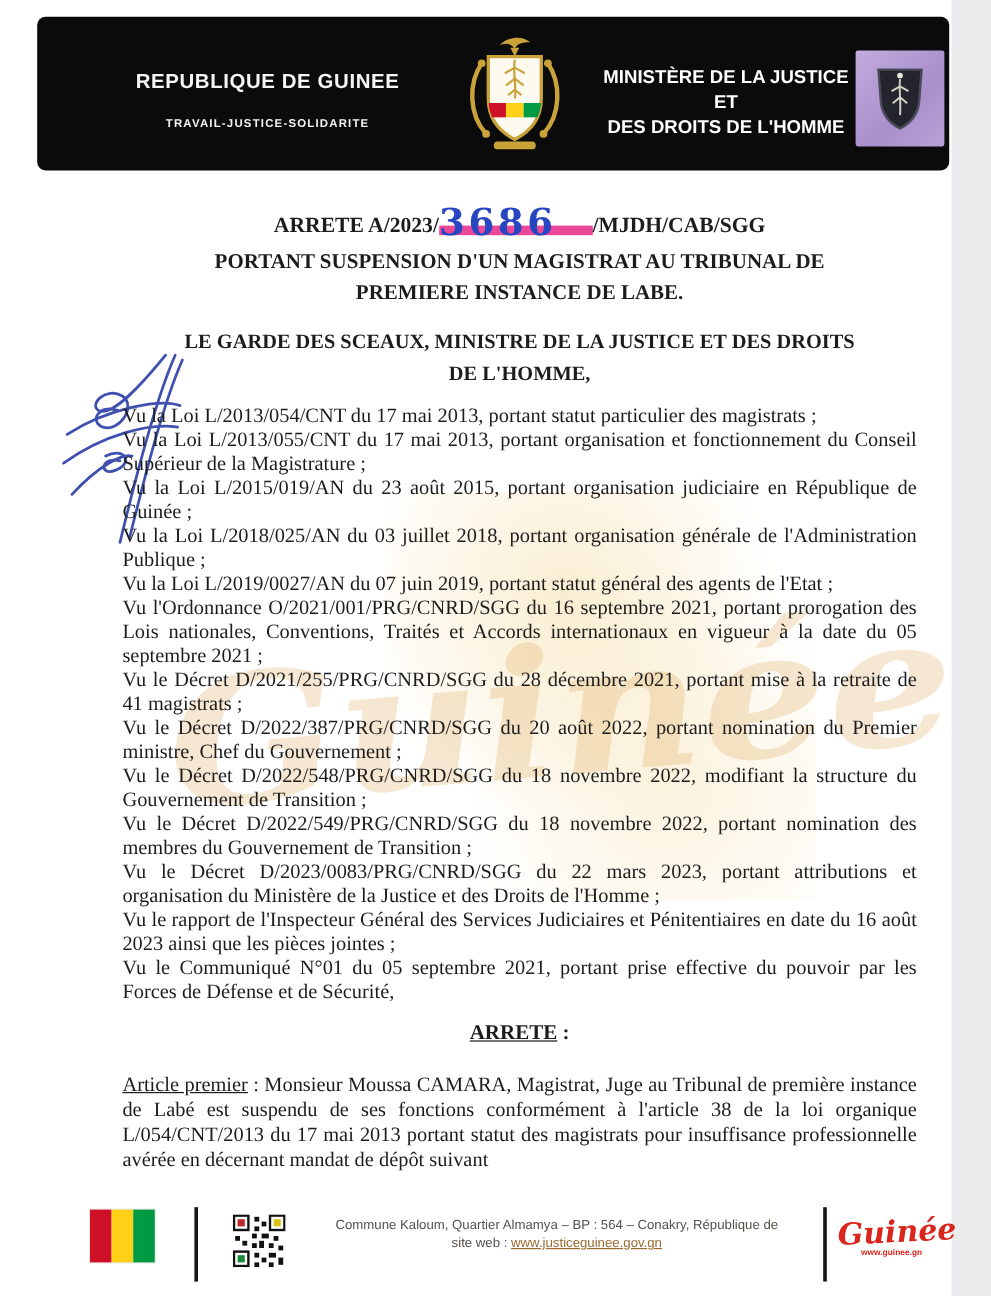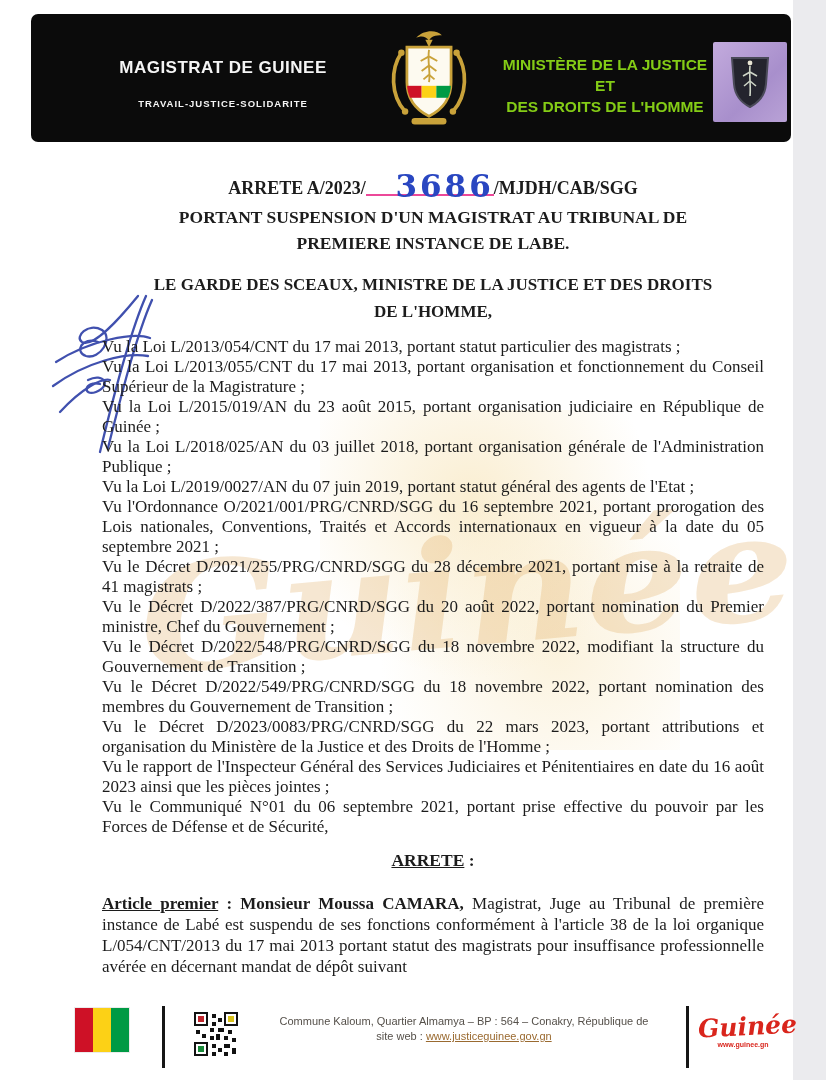--- a/index.html
+++ b/index.html
@@ -14,21 +14,21 @@
   
   .banner {
     position:absolute; left:31px; top:14px; width:760px; height:128px;
     background:#0b0b0b; border-radius:7px;
   }
   .b-left { position:absolute; left:52px; top:44px; width:280px; text-align:center; color:#f5f5f5;
             font-family:"Liberation Sans", sans-serif; }
   .b-left .rep  { font-size:17px; font-weight:bold; letter-spacing:.5px; }
   .b-left .motto{ font-size:9.5px; font-weight:bold; letter-spacing:1px; margin-top:20px; }
   .coat { position:absolute; left:352px; top:8px; width:92px; height:112px; }
-  .b-right { position:absolute; left:462px; top:40px; width:224px; text-align:center; color:#84cc16;
+  .b-right { position:absolute; left:462px; top:40px; width:224px; text-align:center; color:#ffffff;
              font-family:"Liberation Sans", sans-serif; font-weight:bold; font-size:15.5px; line-height:21px; }
   .emblem { position:absolute; left:682px; top:28px; width:74px; height:80px;
             background:linear-gradient(135deg,#c3abdd,#a88fcc 60%,#b9a2d6); border-radius:2px;
             display:flex; align-items:center; justify-content:center; }
 
   
   .wm-blob { position:absolute; left:320px; top:410px; width:360px; height:340px; pointer-events:none;
     background:
       radial-gradient(circle at 42% 26%, rgba(246,224,172,.55), rgba(246,224,172,0) 55%),
       radial-gradient(circle at 66% 72%, rgba(246,224,172,.40), rgba(246,224,172,0) 52%);
@@ -38,32 +38,32 @@
     font-size:148px; color:rgba(222,163,82,.26); transform:rotate(-5deg) scaleX(1.12);
     transform-origin:left center; white-space:nowrap; }
 
   
   .signature { position:absolute; left:50px; top:290px; width:115px; height:170px; }
 
   
   .content { position:absolute; left:102px; top:162px; width:662px; }
   .title { text-align:center; font-weight:bold; }
   .t1 { font-size:18px; height:42px; line-height:42px; white-space:nowrap; }
-  .num-wrap { display:inline-block; width:128px; border-bottom:2px solid #ec4899; text-align:right;
+  .num-wrap { display:inline-block; width:128px; border-bottom:8px solid #ec4899; text-align:left;
               vertical-align:baseline; height:34px; }
   .num { font-family:"DejaVu Serif", serif; font-size:31px; color:#2946c1; letter-spacing:3px;
          position:relative; top:3px; }
   .t2 { font-size:17.5px; line-height:26px; }
   .authority { text-align:center; font-size:17px; font-weight:bold; line-height:27px; margin-top:15px; }
   .visas { margin-top:12px; font-size:17px; line-height:20px; }
   .visa { text-align:justify; }
   .arrete-h { text-align:center; font-size:17.5px; font-weight:bold; margin-top:13px; margin-bottom:22px; }
   .u { text-decoration:underline; }
   .article { font-size:17px; line-height:21px; text-align:justify; }
-  .article .b { font-weight:bold; }
+  .article .b { font-weight:normal; }
 
   
   .footer { position:absolute; left:0; top:1000px; width:706px; height:80px; }
   .flag { position:absolute; left:75px; top:8px; width:54px; height:44px; display:flex;
           box-shadow:0 0 0 1px rgba(0,0,0,.08); }
   .flag div { flex:1; }
   .f-red{background:#ce1126;} .f-yel{background:#fcd116;} .f-grn{background:#009a44;}
   .fdiv { position:absolute; top:6px; width:3px; height:62px; background:#161616; }
   .fdiv1 { left:162px; } .fdiv2 { left:686px; }
   .qr { position:absolute; left:194px; top:12px; width:44px; height:44px; background:#fff; }
@@ -77,21 +77,21 @@
 </style>
 </head>
 <body>
 
 <div class="page">
 
   <div class="scan-edge"></div>
 
   <header class="banner">
     <div class="b-left">
-      <div class="rep">MAGISTRAT DE GUINEE</div>
+      <div class="rep">REPUBLIQUE DE GUINEE</div>
       <div class="motto">TRAVAIL-JUSTICE-SOLIDARITE</div>
     </div>
 
     <div class="coat">
       <svg viewBox="0 0 100 115" width="92" height="112">
         <defs>
             <clipPath id="shieldClip">
           <path d="M26,24 L74,24 L74,62 C74,82 62,93 50,99 C38,93 26,82 26,62 Z"></path>
         </clipPath>
           </defs>
@@ -183,21 +183,21 @@
         <p class="visa">Vu la Loi L/2015/019/AN du 23 août 2015, portant organisation judiciaire en République de Guinée ;</p>
         <p class="visa">Vu la Loi L/2018/025/AN du 03 juillet 2018, portant organisation générale de l'Administration Publique ;</p>
         <p class="visa">Vu la Loi L/2019/0027/AN du 07 juin 2019, portant statut général des agents de l'Etat ;</p>
         <p class="visa">Vu l'Ordonnance O/2021/001/PRG/CNRD/SGG du 16 septembre 2021, portant prorogation des Lois nationales, Conventions, Traités et Accords internationaux en vigueur à la date du 05 septembre 2021 ;</p>
         <p class="visa">Vu le Décret D/2021/255/PRG/CNRD/SGG du 28 décembre 2021, portant mise à la retraite de 41 magistrats ;</p>
         <p class="visa">Vu le Décret D/2022/387/PRG/CNRD/SGG du 20 août 2022, portant nomination du Premier ministre, Chef du Gouvernement ;</p>
         <p class="visa">Vu le Décret D/2022/548/PRG/CNRD/SGG du 18 novembre 2022, modifiant la structure du Gouvernement de Transition ;</p>
         <p class="visa">Vu le Décret D/2022/549/PRG/CNRD/SGG du 18 novembre 2022, portant nomination des membres du Gouvernement de Transition ;</p>
         <p class="visa">Vu le Décret D/2023/0083/PRG/CNRD/SGG du 22 mars 2023, portant attributions et organisation du Ministère de la Justice et des Droits de l'Homme ;</p>
         <p class="visa">Vu le rapport de l'Inspecteur Général des Services Judiciaires et Pénitentiaires en date du 16 août 2023 ainsi que les pièces jointes ;</p>
-        <p class="visa">Vu le Communiqué N°01 du 06 septembre 2021, portant prise effective du pouvoir par les Forces de Défense et de Sécurité,</p>
+        <p class="visa">Vu le Communiqué N°01 du 05 septembre 2021, portant prise effective du pouvoir par les Forces de Défense et de Sécurité,</p>
       </section>
 
     <h3 class="arrete-h">
       <span class="u">ARRETE</span><span> :</span>
     </h3>
 
     <p class="article">
       <span class="b u">Article premier</span><span class="b"> : </span><span class="b">Monsieur Moussa CAMARA,</span><span> Magistrat, Juge au Tribunal de première instance de Labé est suspendu de ses fonctions conformément à l'article 38 de la loi organique L/054/CNT/2013 du 17 mai 2013 portant statut des magistrats pour insuffisance professionnelle avérée  en décernant mandat de dépôt suivant</span>
     </p>
   </main>

